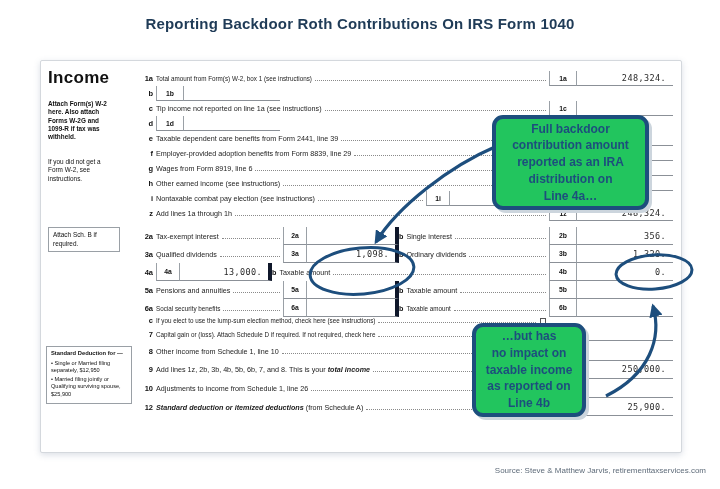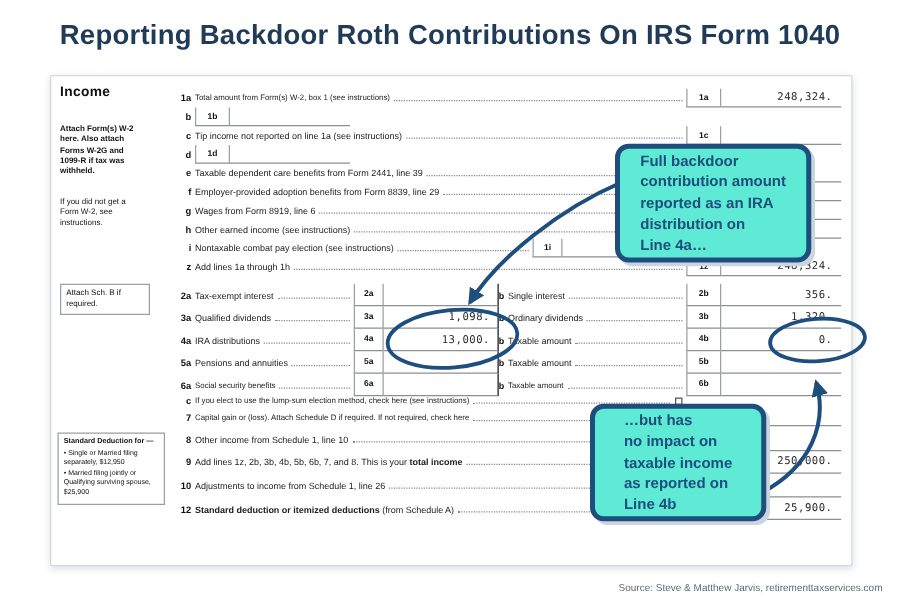--- a/index.html
+++ b/index.html
@@ -1,31 +1,31 @@
 <!DOCTYPE html>
 <html style="--accent: #1d4e7d; --title: #1f3b57;"><head>
 <meta charset="utf-8">
 <style>
   :root { --accent:#1d4e7d; --title:#1f3b57; }
   * { box-sizing:border-box; margin:0; padding:0; }
   body { background:#ffffff; font-family:"Liberation Sans", sans-serif; }
   .canvas { position:relative; width:720px; height:489px; background:#fff; overflow:hidden; }
 
   .title { position:absolute; top:15px; left:0; width:100%; text-align:center;
-           font-size:22px; font-weight:bold; color:var(--title); letter-spacing:.2px; }
+           font-size:15px; font-weight:bold; color:var(--title); letter-spacing:.2px; }
 
   .source { position:absolute; top:466px; left:0; right:14px; text-align:right;
             font-size:8px; color:#5e6b79; }
 
   
   .page { position:absolute; left:40px; top:60px; width:642px; height:393px;
           background:#fff; border:1px solid #d4d8dd; border-radius:2px;
           box-shadow:0 2px 6px rgba(90,110,140,.22); z-index:1; }
 
-  .income-head { position:absolute; left:7px; top:7px; font-size:11px; font-weight:bold;
+  .income-head { position:absolute; left:7px; top:7px; font-size:17px; font-weight:bold;
                  color:#111; letter-spacing:.3px; }
   .side-note { position:absolute; left:7px; width:60px; font-size:6.4px; line-height:1.3; color:#111; }
   .side-note.b { font-weight:bold; }
   .side-box { position:absolute; border:1px solid #9aa0a6; padding:3px 4px; font-size:6.4px;
               line-height:1.35; color:#111; background:#fff; }
   #schb-box { left:7px; top:166px; width:72px; }
   #std-box  { left:5px; top:285px; width:86px; font-size:5.6px; line-height:1.3; }
   #std-box .std-title { font-weight:bold; font-size:5.8px; margin-bottom:2px; }
   #std-box .stditem { margin-bottom:2px; }
 
@@ -41,53 +41,53 @@
 
   .row { display:flex; align-items:center; }
   .num { width:20px; flex:none; text-align:right; font-weight:bold; font-size:7.5px;
          padding-right:3px; color:#111; }
   .labwrap { display:flex; align-items:center; align-self:stretch; min-width:0; overflow:hidden; }
   .labwrap.flex { flex:1; }
   .labwrap.w1   { width:127px; flex:none; }
   .labwrap.wmid { width:270px; flex:none; }
   .lab { font-size:7.2px; color:#1c1c1c; white-space:nowrap; }
   .row.small .lab { font-size:6.3px; }
-  .lab b { font-weight:bold; }
+  .lab b { font-weight:bold;font-style:italic; }
   .blet { font-size:7.2px; font-weight:bold; margin-right:3px; color:#111; }
   .dots { flex:1; min-width:4px; border-bottom:1px dotted #8a8a8a; margin:0 3px;
           align-self:center; transform:translateY(2px); height:1px; }
   .boxlab { width:28px; flex:none; align-self:stretch; display:flex; align-items:center;
             justify-content:center; font-weight:bold; font-size:6.8px; color:#111;
             border-left:1px solid #9aa0a6; border-right:1px solid #9aa0a6;
             border-bottom:1px solid #8b9097; }
   .midbox { width:24px; flex:none; align-self:stretch; display:flex; align-items:center;
             justify-content:center; font-weight:bold; font-size:6.8px; color:#111;
             border-left:1px solid #9aa0a6; border-right:1px solid #9aa0a6;
             border-bottom:1px solid #8b9097; }
   .val { width:96px; flex:none; align-self:stretch; display:flex; align-items:center;
          justify-content:flex-end; text-align:right; padding-right:7px;
          font-family:"DejaVu Sans Mono", monospace; font-size:8.5px; color:#2a2a2a;
          border-bottom:1px solid #8b9097; letter-spacing:.4px; }
   .midval { width:92px; flex:none; align-self:stretch; display:flex; align-items:center;
             justify-content:flex-end; padding-right:6px;
             font-family:"DejaVu Sans Mono", monospace; font-size:8.5px; color:#2a2a2a;
-            border-bottom:1px solid #8b9097; border-right:1px solid #0f172a; letter-spacing:.4px; }
+            border-bottom:1px solid #8b9097; border-right:4px solid #0f172a; letter-spacing:.4px; }
   .inputcell { width:95px; flex:none; align-self:stretch; border-bottom:1px solid #8b9097; }
   .spacer { flex:1; }
   .ghost { border:none !important; }
   .cb { width:6px; height:6px; border:1px solid #555; flex:none; margin:0 3px 0 1px; background:#fff; }
 
   
   .overlay { position:absolute; left:0; top:0; z-index:5; pointer-events:none; color:var(--accent); }
-  .callout { position:absolute; z-index:6; background:#5eead4; border:4px solid var(--accent);
+  .callout { position:absolute; z-index:6; background:#22c55e; border:4px solid var(--accent);
              border-radius:11px; box-shadow:3px 3px 0 #ccd5dd; display:flex; align-items:center;
-             justify-content:center; text-align:left; color:var(--accent);
+             justify-content:center; text-align:center; color:var(--accent);
              font-weight:bold; font-size:12px; line-height:1.4; white-space:pre-line; padding:2px; }
   #callout-4a { left:492px; top:115px; width:157px; height:95px; }
-  #callout-4b { left:472px; top:323px; width:141px; height:94px; }
+  #callout-4b { left:472px; top:323px; width:114px; height:94px; }
 </style>
 </head>
 <body>
 
 <div class="canvas">
 
   <div class="title">Reporting Backdoor Roth Contributions On IRS Form 1040</div>
 
   <div class="page">
     <div class="income-head">Income</div>
@@ -214,24 +214,20 @@
           <span class="labwrap flex">
             <span class="blet">b</span>
             <span class="lab">Ordinary dividends</span>
             <span class="dots"></span>
           </span>
           <span class="boxlab">3b</span>
           <span class="val">1,320.</span>
         </div>
         <div class="row">
           <span class="num">4a</span>
-          <span class="labwrap w1">
-            <span class="lab">IRA distributions</span>
-            <span class="dots"></span>
-          </span>
           <span class="midbox">4a</span>
           <span class="midval">13,000.</span>
           <span class="labwrap flex">
             <span class="blet">b</span>
             <span class="lab">Taxable amount</span>
             <span class="dots"></span>
           </span>
           <span class="boxlab">4b</span>
           <span class="val">0.</span>
         </div>

